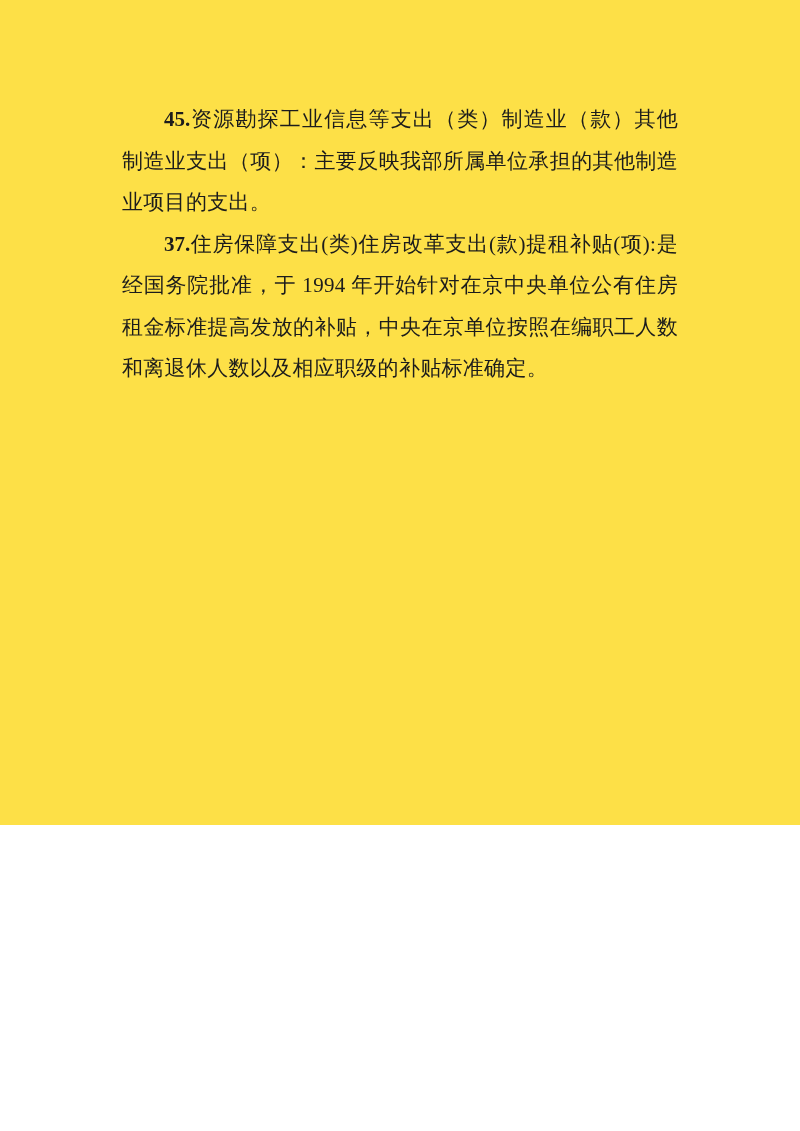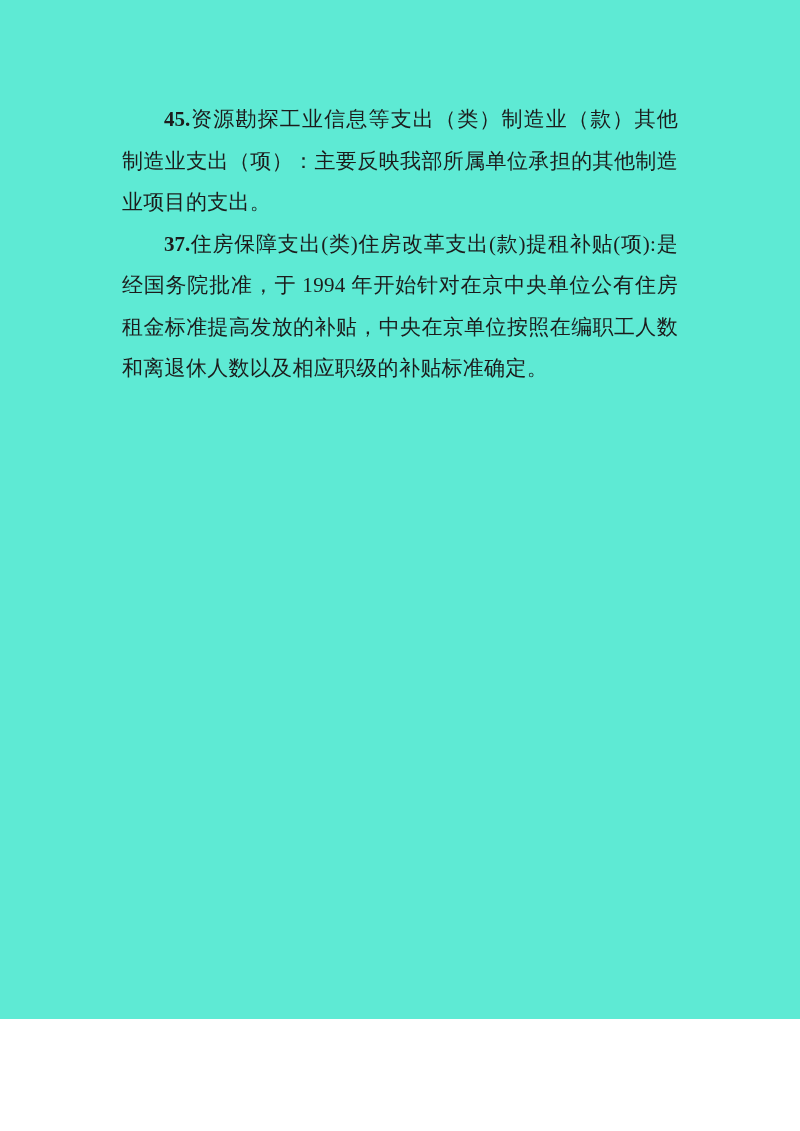--- a/index.html
+++ b/index.html
@@ -3,22 +3,22 @@
 <meta charset="utf-8">
 <style>
   html, body {
     margin: 0;
     padding: 0;
     background: #ffffff;
   }
   .page {
     position: relative;
     width: 800px;
-    height: 1019px;
-    background: #5eead4;
+    height: 825px;
+    background: #fde047;
     overflow: hidden;
     font-family: "Liberation Serif", "DejaVu Serif", serif;
     color: #1c1c1c;
   }
   .text-body {
     position: absolute;
     left: 122px;
     top: 99px;
     width: 556px;
     font-size: 21px;

